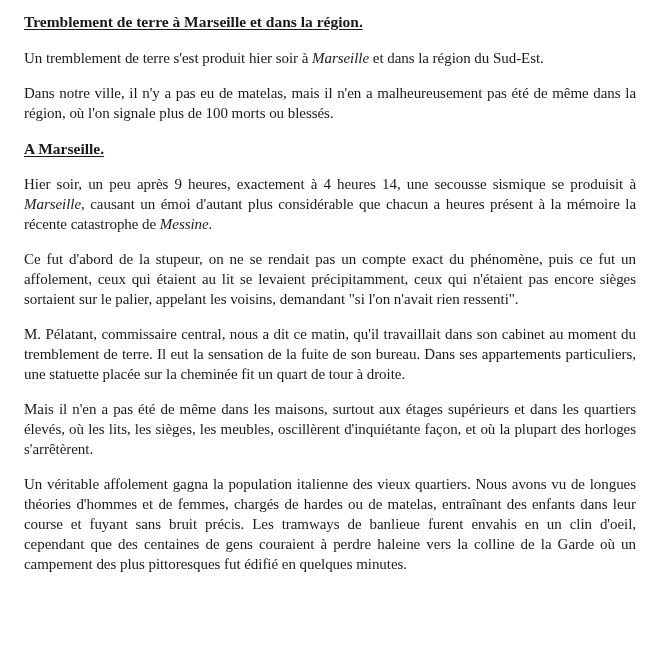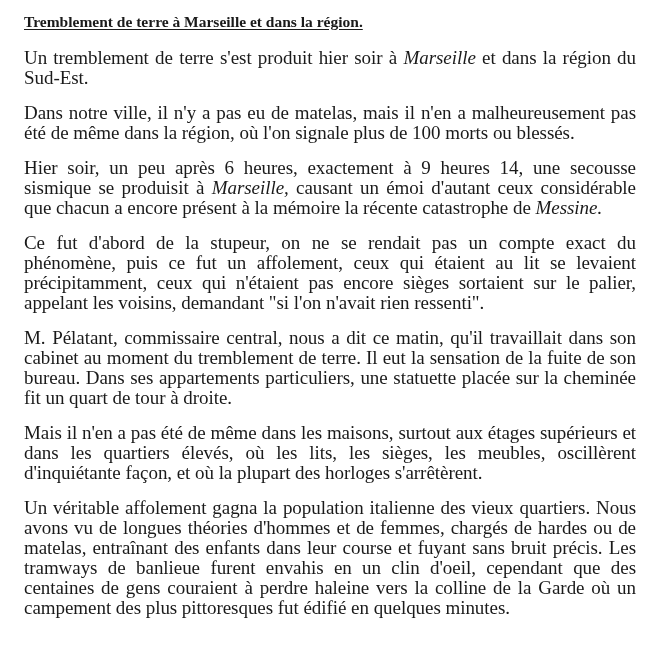--- a/index.html
+++ b/index.html
@@ -10,35 +10,36 @@
   }
   .page { position: relative; padding: 6px 30px 0 24px; width: 612px; }
   h1, h2 {
     font-size: 15.5px; font-weight: bold; margin: 0;
     text-decoration: underline; text-underline-offset: 2px;
     line-height: 20px;
   }
   h1 { margin-top: 6px; }
   h2 { margin-top: 16px; }
   p {
-    font-size: 19px; line-height: 20px; margin: 15px 0 0 0;
+    font-size: 15px; line-height: 20px; margin: 15px 0 0 0;
     text-align: justify; letter-spacing: -0.05px;
   }
   p.first { margin-top: 16px; }
   em { font-style: italic; }
 </style>
 </head>
 <body>
 
 <div class="page">
   <h1>Tremblement de terre à Marseille et dans la région.</h1>
   <div id="intro">
       <p class="first"><span>Un tremblement de terre s'est produit hier soir à </span><em>Marseille</em><span> et dans la région du Sud-Est.</span></p>
       <p><span>Dans notre ville, il n'y a pas eu de matelas, mais il n'en a malheureusement pas été de même dans la région, où l'on signale plus de 100 morts ou blessés.</span></p>
     </div>
+  <h2>A Marseille.</h2>
   <div id="section">
-      <p><span>Hier soir, un peu après 6 heures, exactement à 9 heures 14, une secousse sismique se produisit à </span><em>Marseille,</em><span> causant un émoi d'autant ceux considérable que chacun a encore présent à la mémoire la récente catastrophe de </span><em>Messine.</em></p>
+      <p><span>Hier soir, un peu après 9 heures, exactement à 4 heures 14, une secousse sismique se produisit à </span><em>Marseille,</em><span> causant un émoi d'autant plus considérable que chacun a heures présent à la mémoire la récente catastrophe de </span><em>Messine.</em></p>
       <p><span>Ce fut d'abord de la stupeur, on ne se rendait pas un compte exact du phénomène, puis ce fut un affolement, ceux qui étaient au lit se levaient précipitamment, ceux qui n'étaient pas encore sièges sortaient sur le palier, appelant les voisins, demandant "si l'on n'avait rien ressenti".</span></p>
       <p><span>M. Pélatant, commissaire central, nous a dit ce matin, qu'il travaillait dans son cabinet au moment du tremblement de terre. Il eut la sensation de la fuite de son bureau. Dans ses appartements particuliers, une statuette placée sur la cheminée fit un quart de tour à droite.</span></p>
       <p><span>Mais il n'en a pas été de même dans les maisons, surtout aux étages supérieurs et dans les quartiers élevés, où les lits, les sièges, les meubles, oscillèrent d'inquiétante façon, et où la plupart des horloges s'arrêtèrent.</span></p>
       <p><span>Un véritable affolement gagna la population italienne des vieux quartiers. Nous avons vu de longues théories d'hommes et de femmes, chargés de hardes ou de matelas, entraînant des enfants dans leur course et fuyant sans bruit précis. Les tramways de banlieue furent envahis en un clin d'oeil, cependant que des centaines de gens couraient à perdre haleine vers la colline de la Garde où un campement des plus pittoresques fut édifié en quelques minutes.</span></p>
     </div>
 </div>
 
 </body></html>

